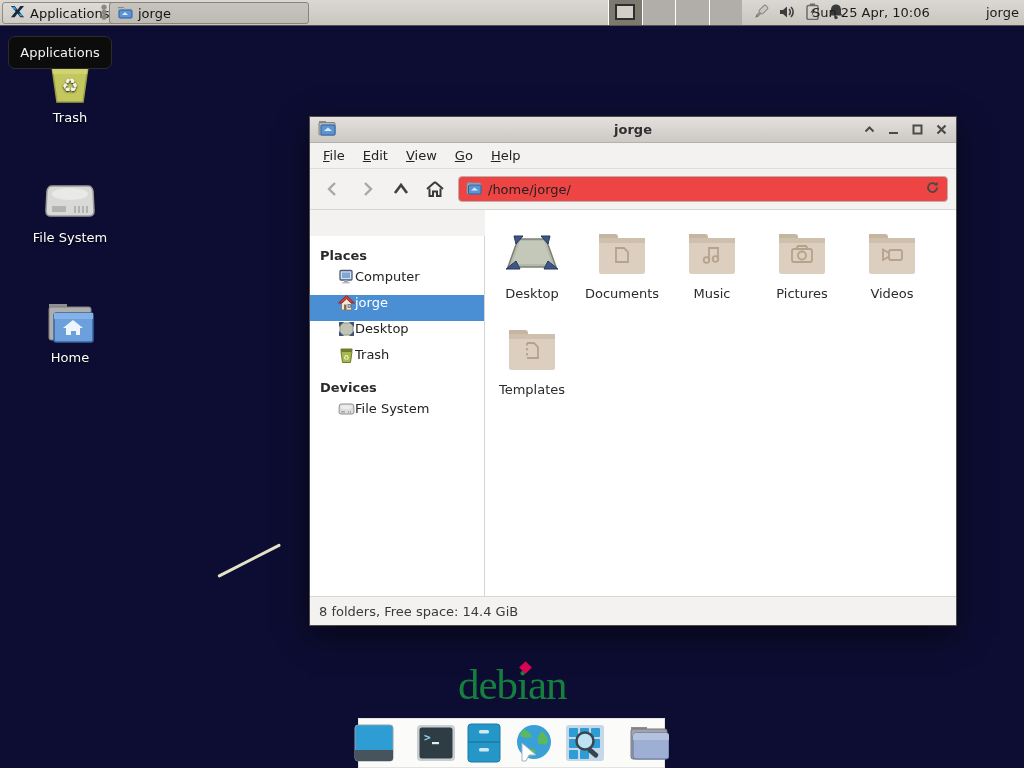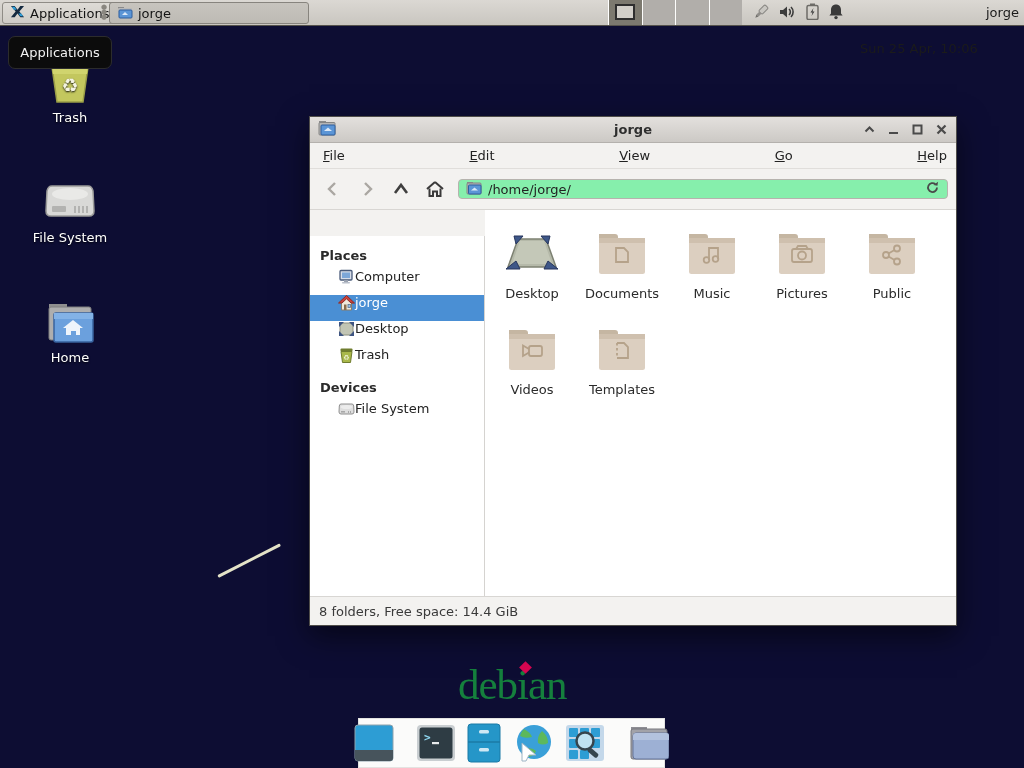--- a/index.html
+++ b/index.html
@@ -40,21 +40,21 @@
     display:flex; border-left:1px solid #fff;
   }
   .ws { flex:1; background:#b1aeaa; border-right:1px solid #fdfdfc; position:relative; }
   .ws:last-child { border-right:none; }
   .ws.active { background:#7c796f; }
   .ws.active .ws-win {
     position:absolute; left:6px; top:4px; width:20px; height:16px;
     background:#d2cfc9; border:2px solid #2e2e2e;
   }
   .tray { position:absolute; left:752px; top:0; height:26px; display:flex; align-items:center; gap:9px; }
-  .clock { position:absolute; left:860px; top:0; line-height:26px; color:#1b1b1b;margin-top:36px; }
+  .clock { position:absolute; left:812px; top:0; line-height:26px; color:#1b1b1b; }
   .panel-user { position:absolute; left:986px; top:0; line-height:26px; color:#1b1b1b; }
 
   
   .tooltip {
     position:absolute; left:8px; top:36px; width:104px; height:33px;
     background:#0c0c0c; border:1px solid #2c2c2c; border-radius:7px;
     color:#f2f2f2; display:flex; align-items:center; justify-content:center;
     z-index:50;
   }
 
@@ -102,33 +102,33 @@
   }
   .title-text {
     position:absolute; left:0; right:0; text-align:center;
     font-weight:bold; color:#2e2e2e;
   }
   .win-controls { margin-left:auto; display:flex; gap:11px; z-index:2; }
   .win-controls svg { display:block; }
 
   .menubar {
     height:26px; flex:0 0 26px; display:flex; align-items:center;
-    background:#f3f2f0; border-bottom:1px solid #e0dedb; padding-left:4px;justify-content:space-between;
+    background:#f3f2f0; border-bottom:1px solid #e0dedb; padding-left:4px;
   }
   .menu-item { padding:4px 9px; color:#222; }
   .menu-item::first-letter { text-decoration:underline; }
 
   .toolbar {
     height:41px; flex:0 0 41px; display:flex; align-items:center;
     background:#f3f2f0; border-bottom:1px solid #d8d6d3; padding:0 8px; gap:4px;
   }
   .tool-btn { width:30px; height:30px; display:flex; align-items:center; justify-content:center; border-radius:3px; }
   .pathbar {
-    flex:1; height:20px; margin-left:4px;
-    background:#86efac; border:1px solid #b6b3ae; border-radius:4px;
+    flex:1; height:26px; margin-left:4px;
+    background:#ef4444; border:1px solid #b6b3ae; border-radius:4px;
     display:flex; align-items:center; padding:0 7px; gap:6px; color:#222;
   }
   .pathbar .path-text { flex:1; }
 
   .win-body { flex:1; display:flex; min-height:0; }
   .sidebar {
     flex:0 0 175px; background:#fff; border-right:1px solid #d5d3d0;
     padding-top:5px; overflow:hidden;margin-top:26px;
   }
   .side-header { font-weight:bold; color:#2b2b2b; padding:7px 10px 6px 10px; }
@@ -491,36 +491,20 @@
             <g stroke="#b5a28a" stroke-width="1.8" fill="none">
               <rect x="17" y="19" width="20" height="13" rx="2"></rect>
               <path d="M21 19 l2 -3 h8 l2 3"></path>
               <circle cx="27" cy="25.5" r="4"></circle>
             </g>
           </svg>
         </div>
         <div class="flbl">Pictures</div>
       </div>
 
-      <div class="file-cell">
-        <div class="fic">
-          <svg width="54" height="46" viewBox="0 0 54 46">
-            <path d="M4 4 h16 q3 0 3 3 v4 h-19 z" fill="#c5b6a2"></path>
-            <rect x="4" y="8" width="46" height="36" rx="2.5" fill="#dccfc0"></rect>
-            <path d="M4 8 h46 v5 h-46 z" fill="#cfc0ae"></path>
-            <g stroke="#b5a28a" stroke-width="1.8" fill="none">
-              <circle cx="21" cy="25" r="3"></circle>
-              <circle cx="32" cy="18.5" r="3"></circle>
-              <circle cx="32" cy="31.5" r="3"></circle>
-              <path d="M23.5 23.5 l6 -3.5 M23.5 26.5 l6 3.5"></path>
-            </g>
-          </svg>
-        </div>
-        <div class="flbl">Public</div>
-      </div>
 
       <div class="file-cell">
         <div class="fic">
           <svg width="54" height="46" viewBox="0 0 54 46">
             <path d="M4 4 h16 q3 0 3 3 v4 h-19 z" fill="#c5b6a2"></path>
             <rect x="4" y="8" width="46" height="36" rx="2.5" fill="#dccfc0"></rect>
             <path d="M4 8 h46 v5 h-46 z" fill="#cfc0ae"></path>
             <g stroke="#b5a28a" stroke-width="1.8" fill="none">
               <rect x="24" y="20" width="13" height="10" rx="2"></rect>
               <path d="M24 23 l-6 -3.5 v10.5 l6 -3.5" fill="none"></path>

